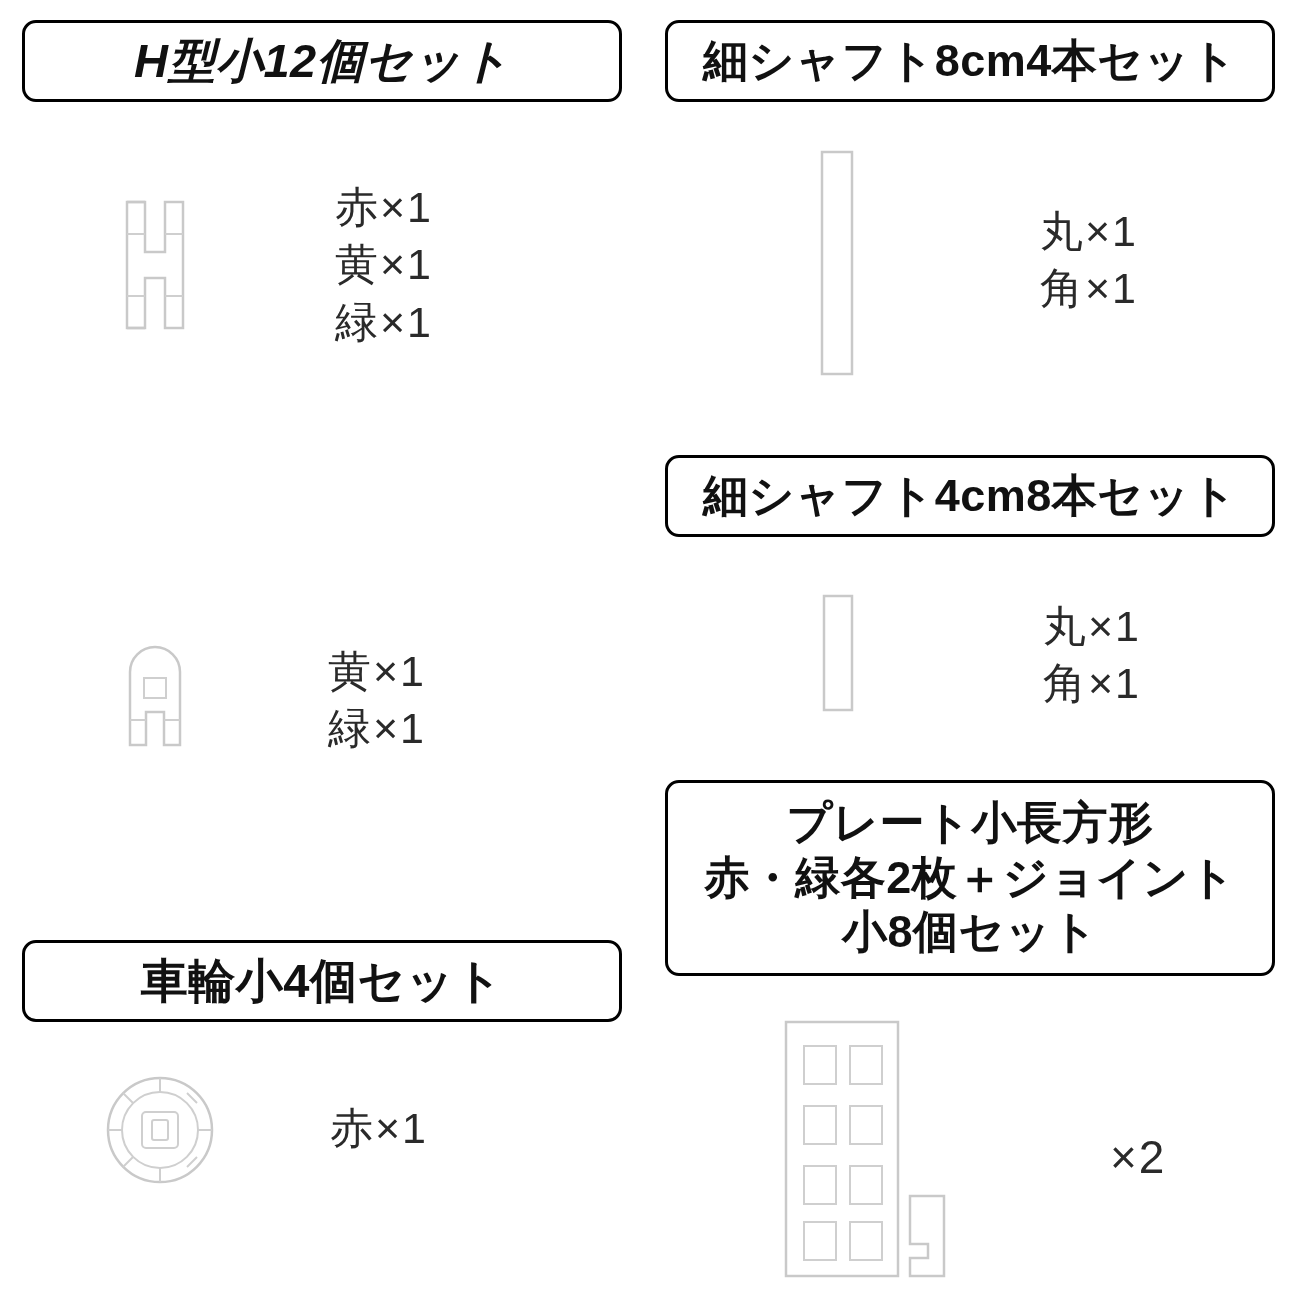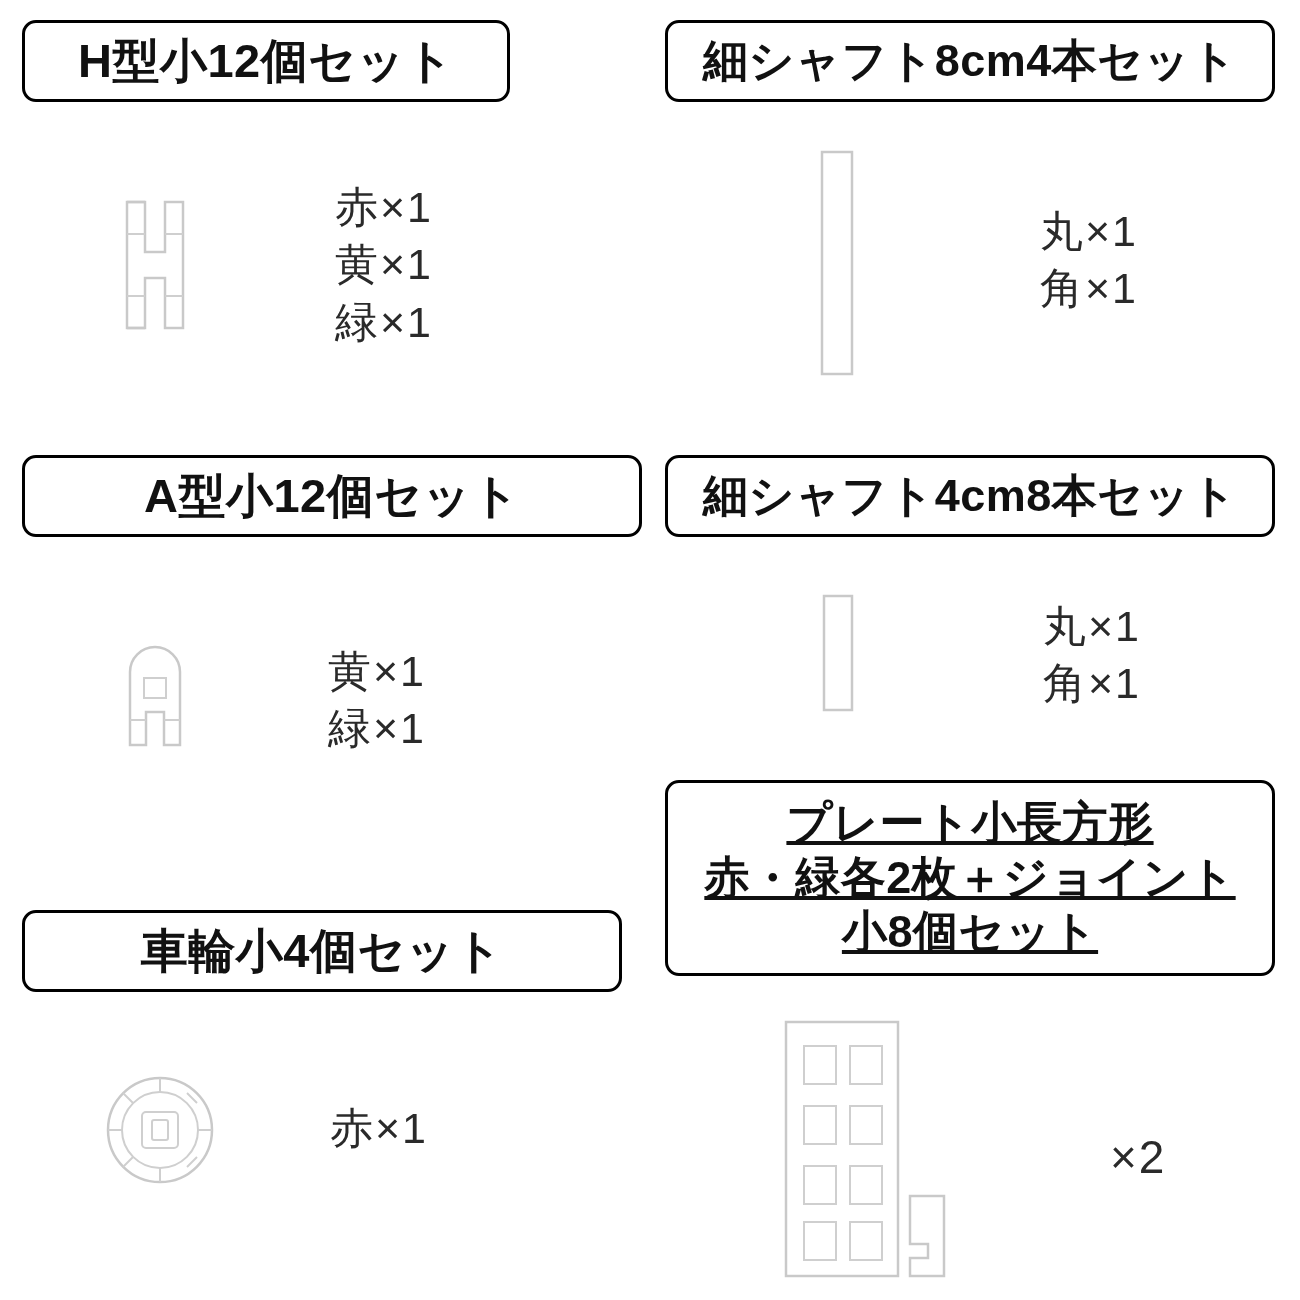--- a/index.html
+++ b/index.html
@@ -76,21 +76,21 @@
     stroke: #cfcfcf;
     stroke-width: 2;
   }
 </style>
 </head>
 <body>
 
 <div class="sheet">
 
   <div class="panel" style="left:22px; top:20px; width:600px; height:82px;">
-    <div class="title-box" style="width:488px; height:82px;">
+    <div class="title-box" style="width:600px; height:82px;font-style:italic;">
       <span class="title-text" style="font-size:47px;">H型小12個セット</span>
     </div>
   </div>
   <div class="art" style="left:105px; top:190px;">
     <svg width="100" height="150" viewBox="0 0 100 150" aria-hidden="true">
       <path class="stroke" d="M22,12 L40,12 L40,62 L60,62 L60,12 L78,12 L78,138 L60,138 L60,88 L40,88 L40,138 L22,138 Z"></path>
       <path class="stroke" d="M22,12 L40,12 M22,138 L40,138"></path>
       <line x1="22" y1="44" x2="40" y2="44" stroke="#cfcfcf" stroke-width="2"></line>
       <line x1="22" y1="106" x2="40" y2="106" stroke="#cfcfcf" stroke-width="2"></line>
       <line x1="60" y1="44" x2="78" y2="44" stroke="#cfcfcf" stroke-width="2"></line>
@@ -98,41 +98,36 @@
     </svg>
   </div>
   <div class="content-row" style="left:335px; top:185px; width:270px; height:160px;">
     <div class="qty-block">
       <span class="qty-line">赤×1</span>
       <span class="qty-line">黄×1</span>
       <span class="qty-line">緑×1</span>
     </div>
   </div>
 
-  <div class="panel" style="left:22px; top:455px; width:620px; height:82px;">
-    <div class="title-box" style="width:620px; height:82px;">
-      <span class="title-text" style="font-size:47px;">A型小12個セット</span>
-    </div>
-  </div>
   <div class="art" style="left:110px; top:640px;">
     <svg width="90" height="110" viewBox="0 0 90 110" aria-hidden="true">
       <path class="stroke" d="M20,105 L20,32 A25,25 0 0 1 70,32 L70,105 L54,105 L54,72 L36,72 L36,105 Z"></path>
       <rect class="stroke-thin" x="34" y="38" width="22" height="20"></rect>
       <line x1="20" y1="80" x2="36" y2="80" stroke="#cfcfcf" stroke-width="2"></line>
       <line x1="54" y1="80" x2="70" y2="80" stroke="#cfcfcf" stroke-width="2"></line>
     </svg>
   </div>
   <div class="content-row" style="left:328px; top:640px; width:270px; height:120px;">
     <div class="qty-block">
       <span class="qty-line">黄×1</span>
       <span class="qty-line">緑×1</span>
     </div>
   </div>
 
-  <div class="panel" style="left:22px; top:910px; width:600px; height:82px;">
+  <div class="panel" style="left:22px; top:940px; width:600px; height:82px;">
     <div class="title-box" style="width:600px; height:82px;">
       <span class="title-text" style="font-size:47px;">車輪小4個セット</span>
     </div>
   </div>
   <div class="art" style="left:100px; top:1070px;">
     <svg width="120" height="120" viewBox="0 0 120 120" aria-hidden="true">
       <circle class="stroke" cx="60" cy="60" r="52"></circle>
       <circle class="stroke-thin" cx="60" cy="60" r="38"></circle>
       <rect class="stroke-thin" x="42" y="42" width="36" height="36" rx="4"></rect>
       <rect class="stroke-thin" x="52" y="50" width="16" height="20" rx="2"></rect>
@@ -178,21 +173,21 @@
     </svg>
   </div>
   <div class="content-row" style="left:1043px; top:595px; width:250px; height:120px;">
     <div class="qty-block">
       <span class="qty-line">丸×1</span>
       <span class="qty-line">角×1</span>
     </div>
   </div>
 
   <div class="panel" style="left:665px; top:780px; width:610px; height:196px;">
-    <div class="title-box" style="width:610px; height:196px; padding:6px 10px;text-decoration:underline;">
+    <div class="title-box" style="width:610px; height:196px; padding:6px 10px;">
       <span class="title-text" style="font-size:45px;">プレート小長方形
 赤・緑各2枚＋ジョイント
 小8個セット</span>
     </div>
   </div>
   <div class="art" style="left:780px; top:1018px;">
     <svg width="190" height="262" viewBox="0 0 190 262" aria-hidden="true">
       <rect class="stroke" x="6" y="4" width="112" height="254"></rect>
       <rect class="stroke-thin" x="24" y="28" width="32" height="38"></rect>
       <rect class="stroke-thin" x="70" y="28" width="32" height="38"></rect>

